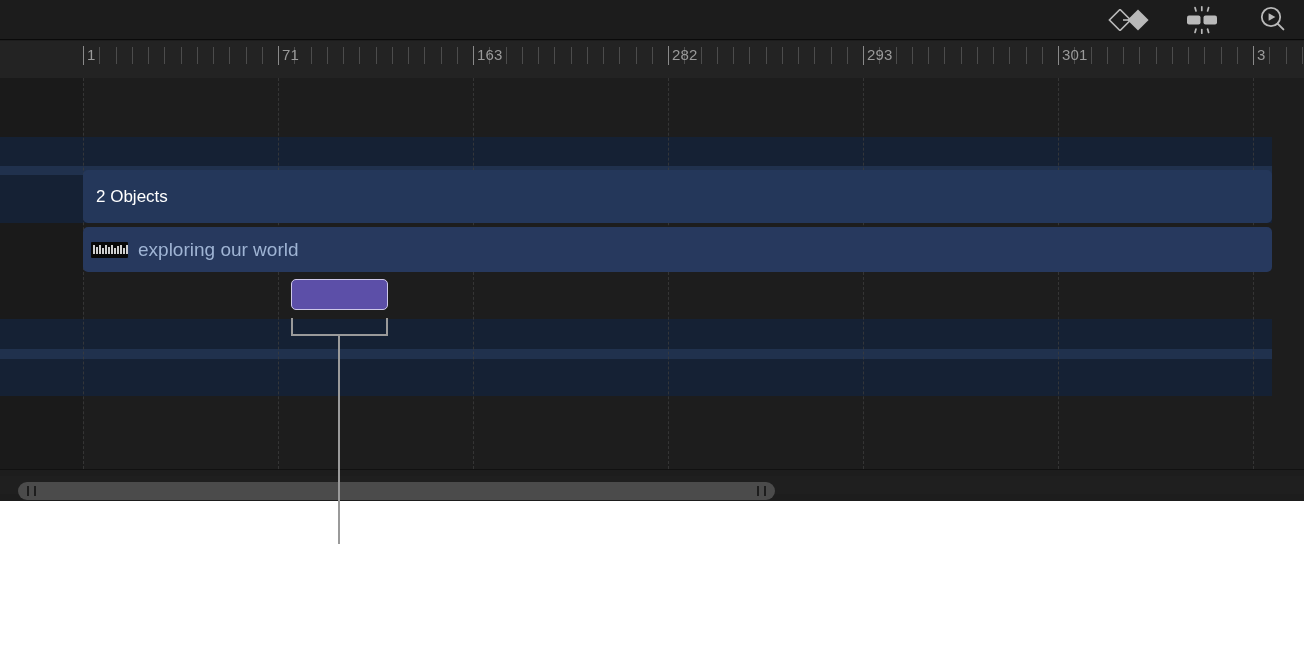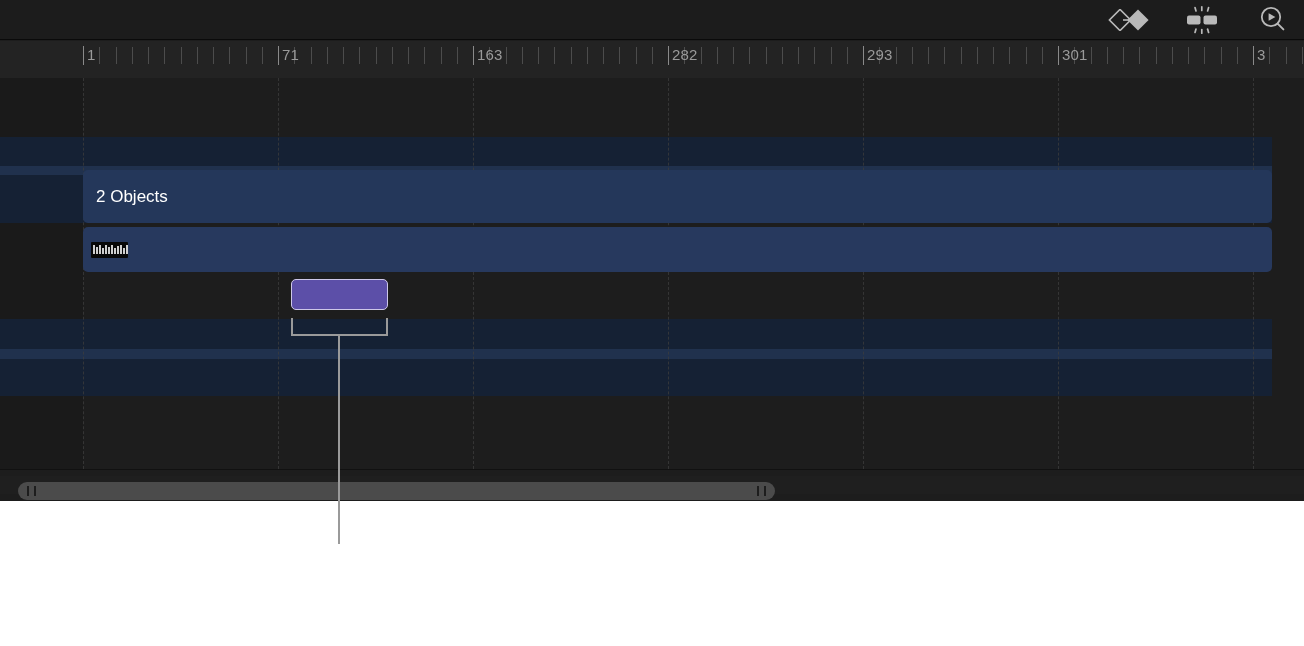--- a/index.html
+++ b/index.html
@@ -446,20 +446,21 @@
               <i style="height:9px"></i>
               <i style="height:7px"></i>
             <i style="height:9px"></i>
               <i style="height:6px"></i>
               <i style="height:8px"></i>
             <i style="height:9px"></i>
               <i style="height:6px"></i>
               <i style="height:9px"></i>
           </span>
         </span>
+        <span>exploring our world</span>
       </div>
 
 
       <div class="range-highlight" style="left:291px; top:201px; width:97px; height:31px;"></div>
 
     </div>
 
     <div class="scrollbar-area">
       <div class="scroll-track">
         <div class="scroll-thumb" style="left:18px; width:757px;">

